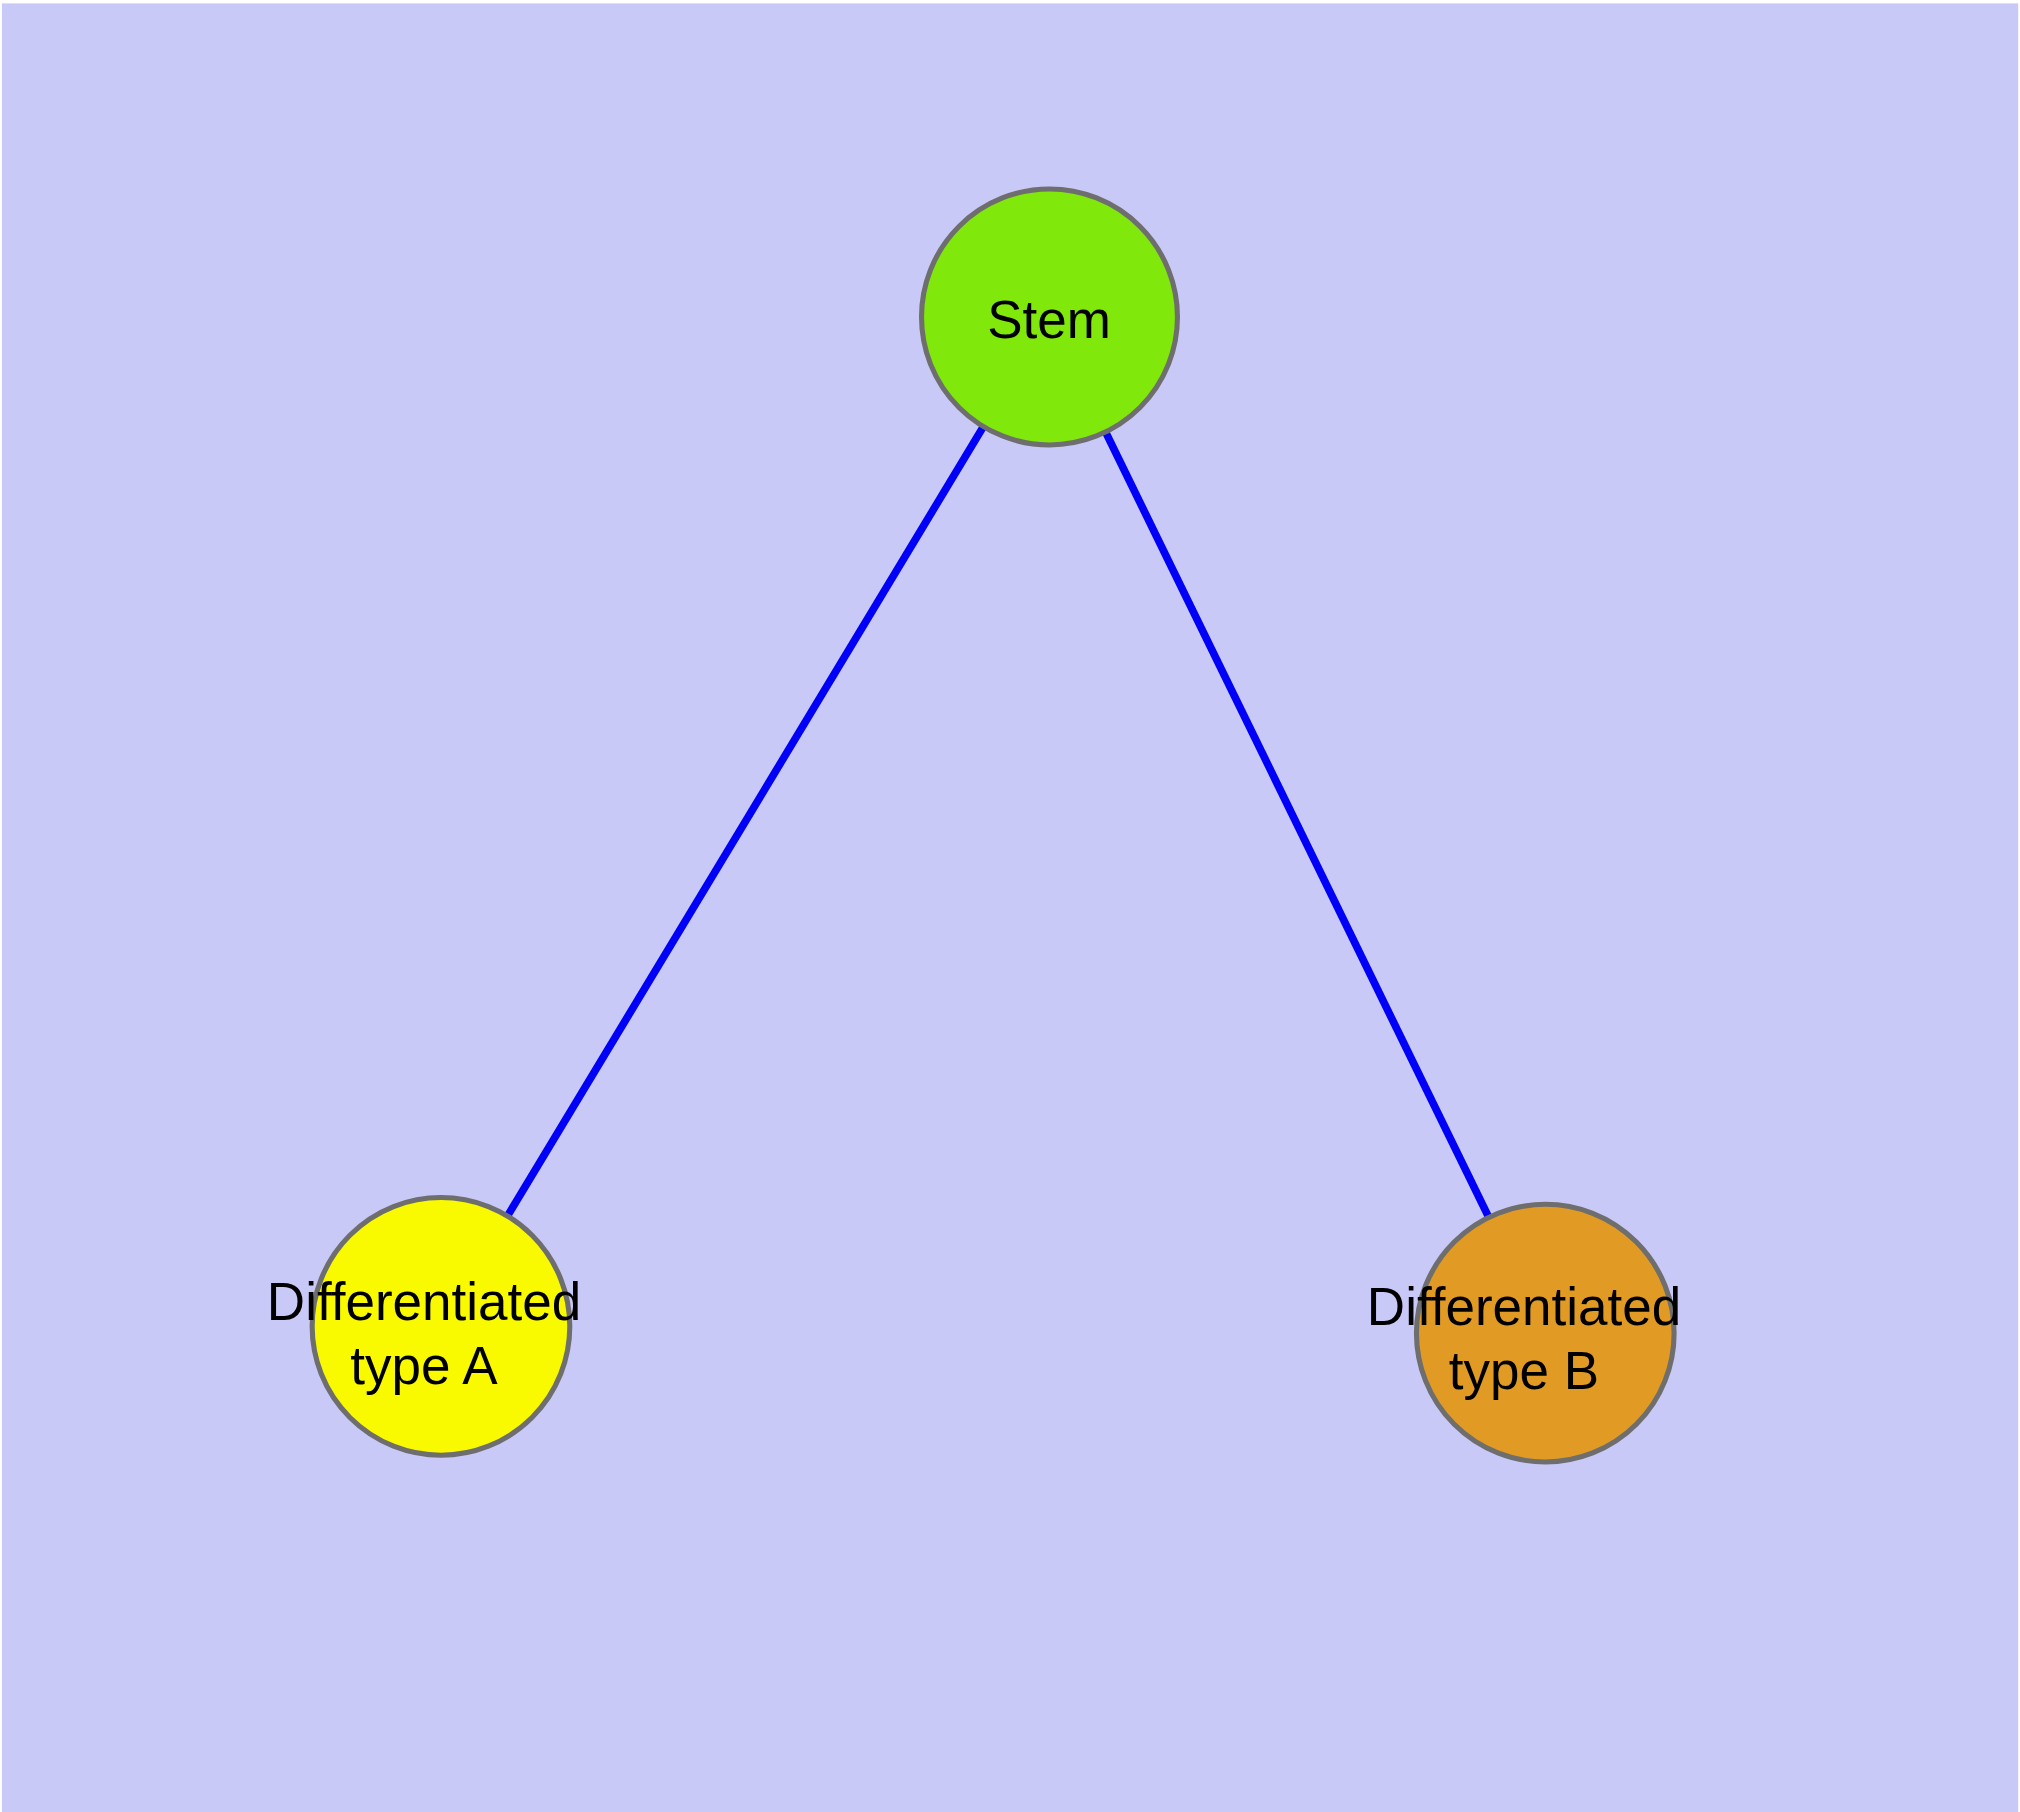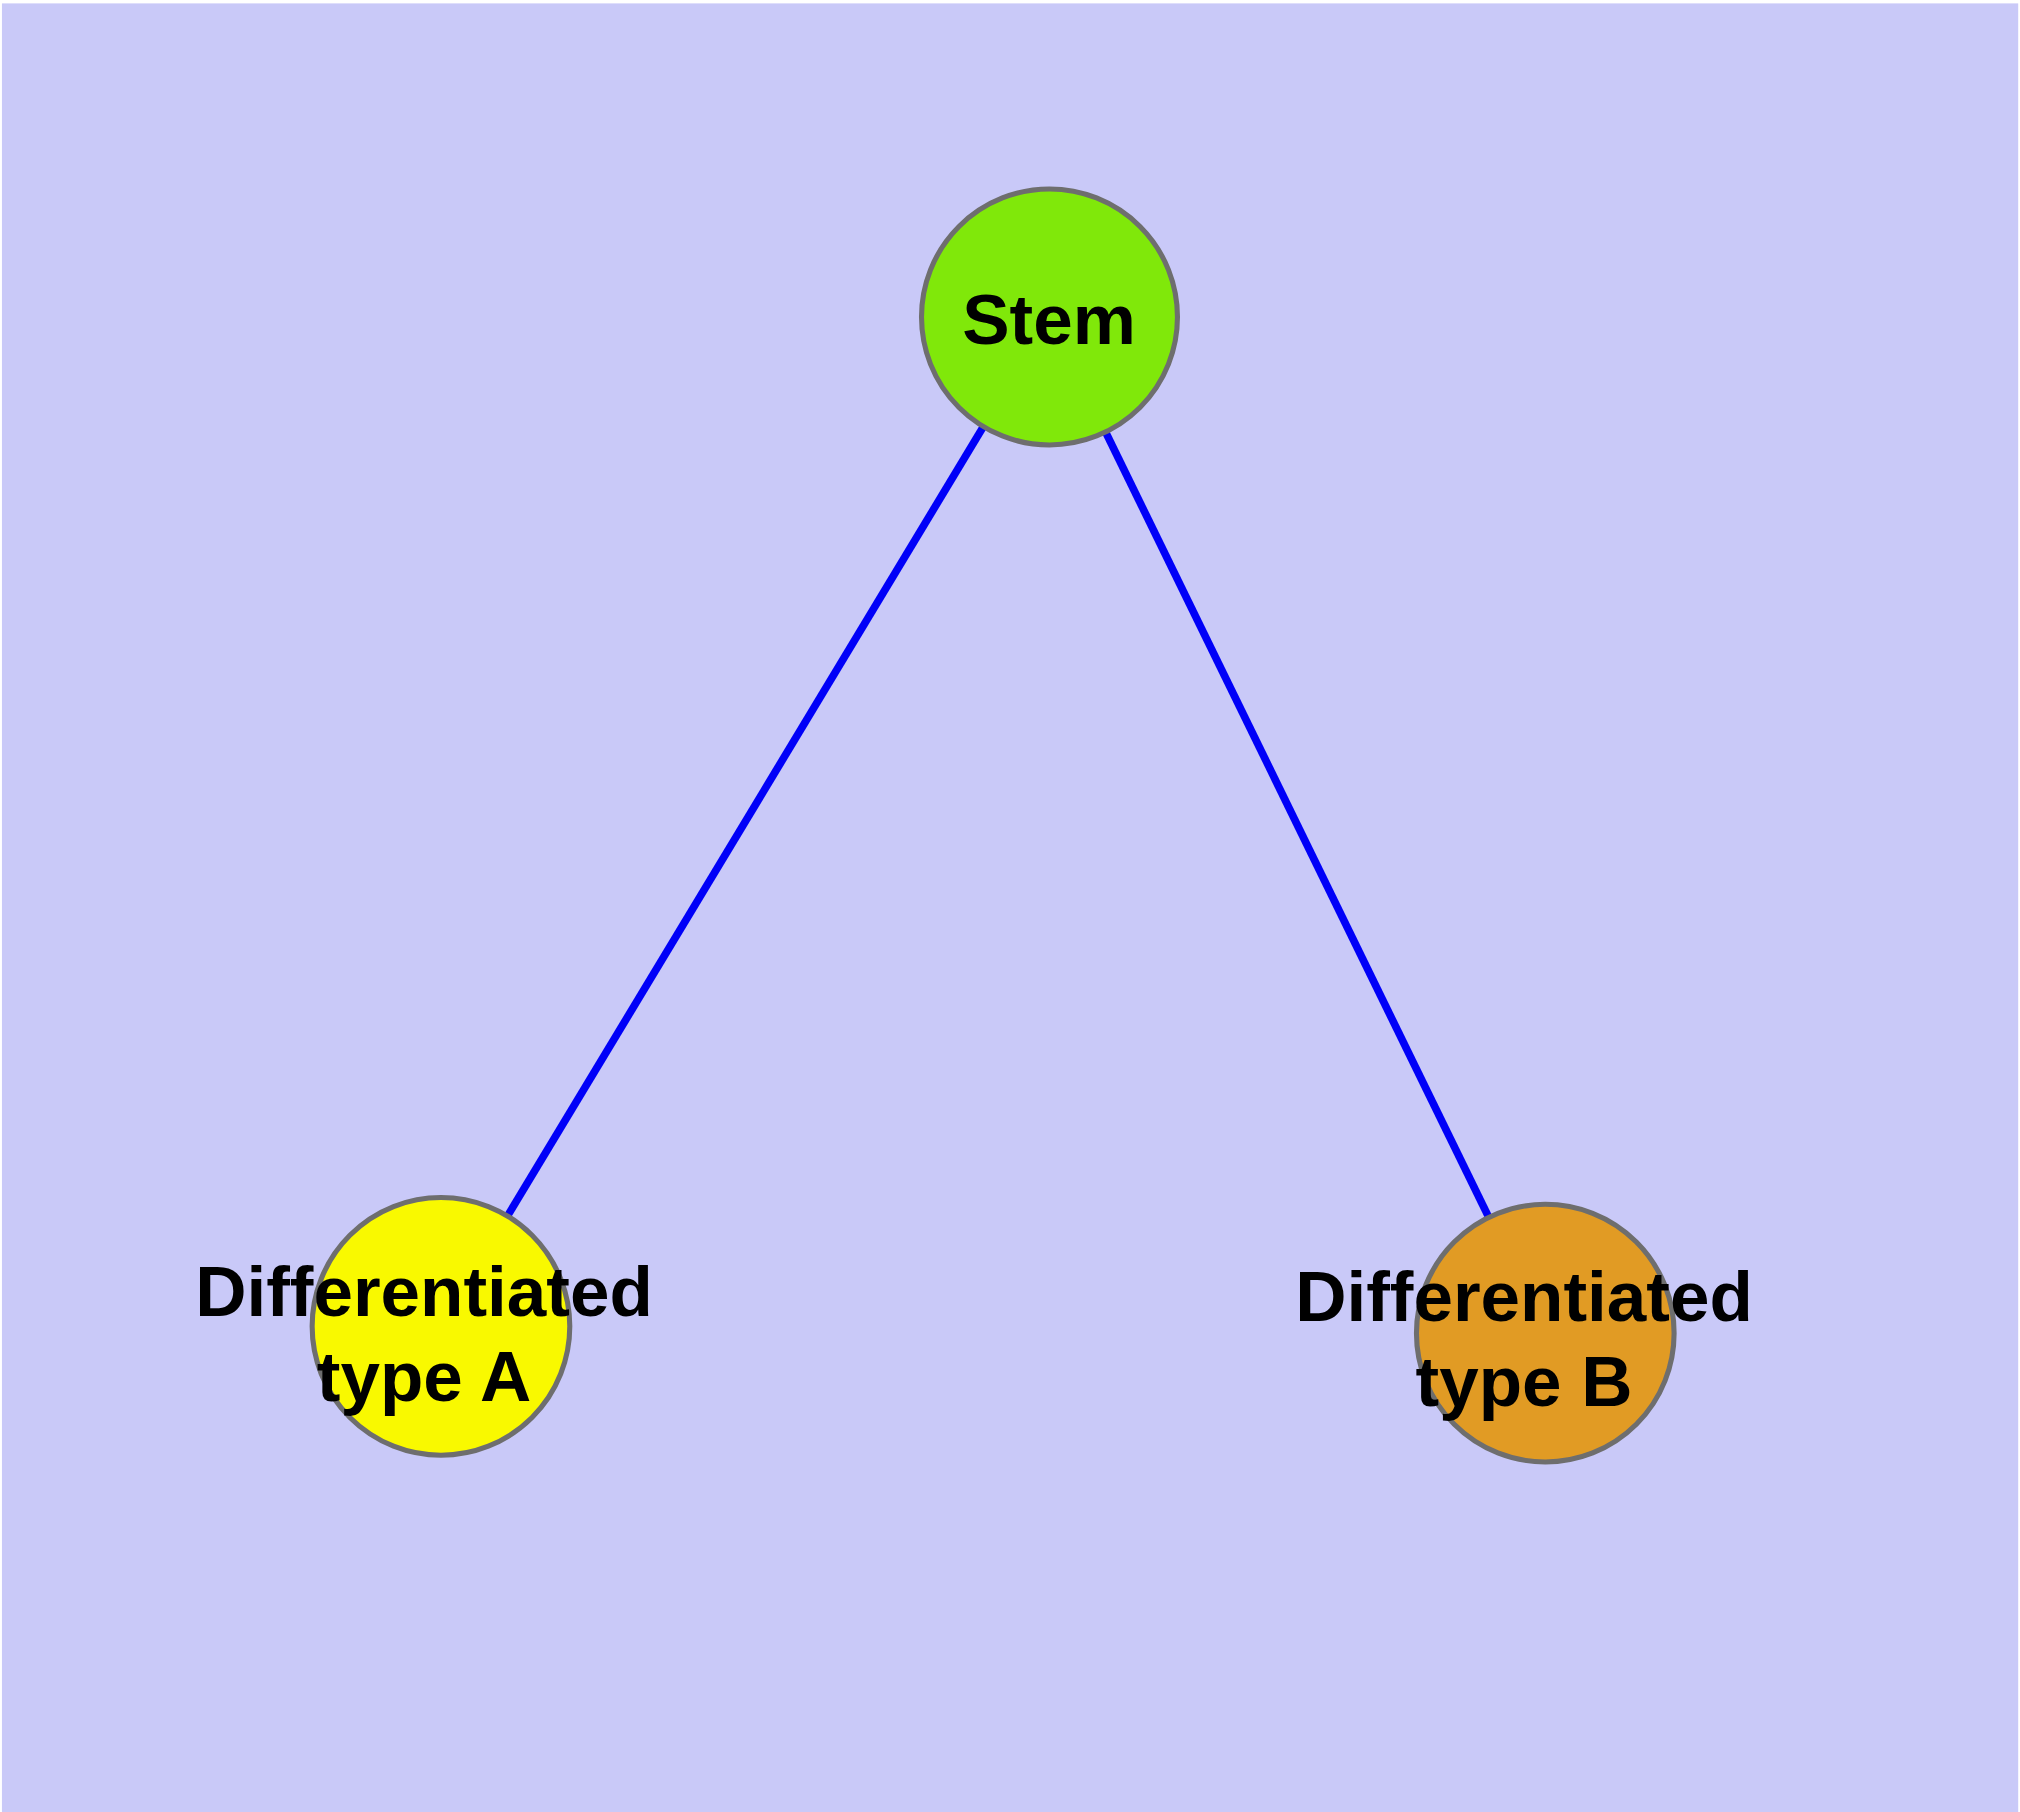--- a/index.html
+++ b/index.html
@@ -20,22 +20,22 @@
   }
   .graph-svg {
     position: absolute;
     left: 0;
     top: 0;
     display: block;
   }
   .node-label {
     position: absolute;
     transform: translate(-50%, -50%);
-    font-weight: bold;
-    font-size: 71px;
+    font-weight: normal;
+    font-size: 53px;
     line-height: 1.2;
     color: #000000;
     text-align: center;
     white-space: pre-line;
   }
 </style>
 </head>
 <body>
 
 <div class="canvas">

